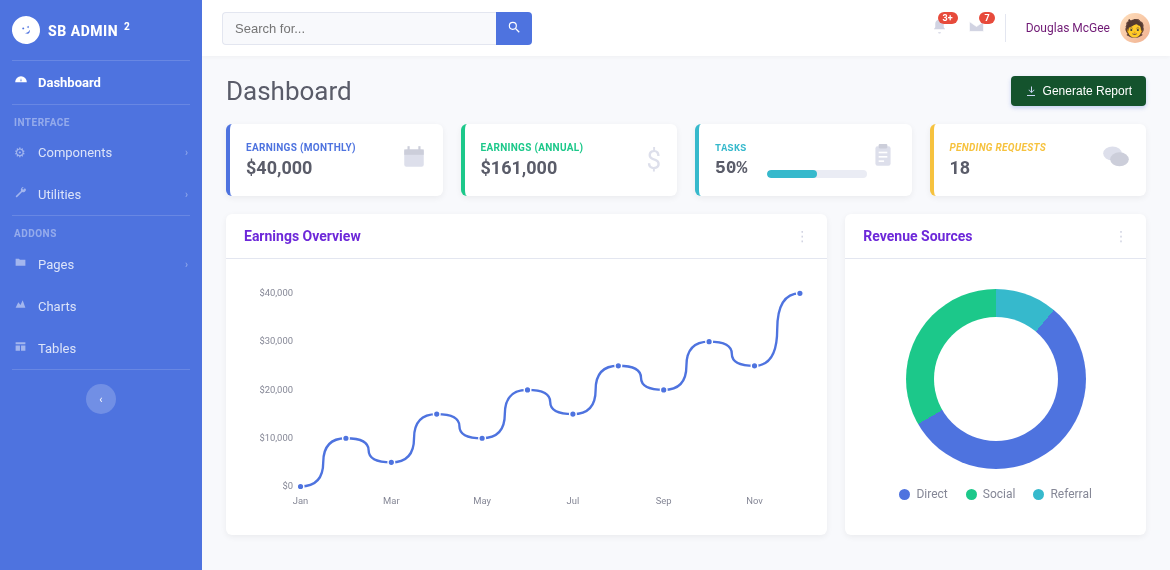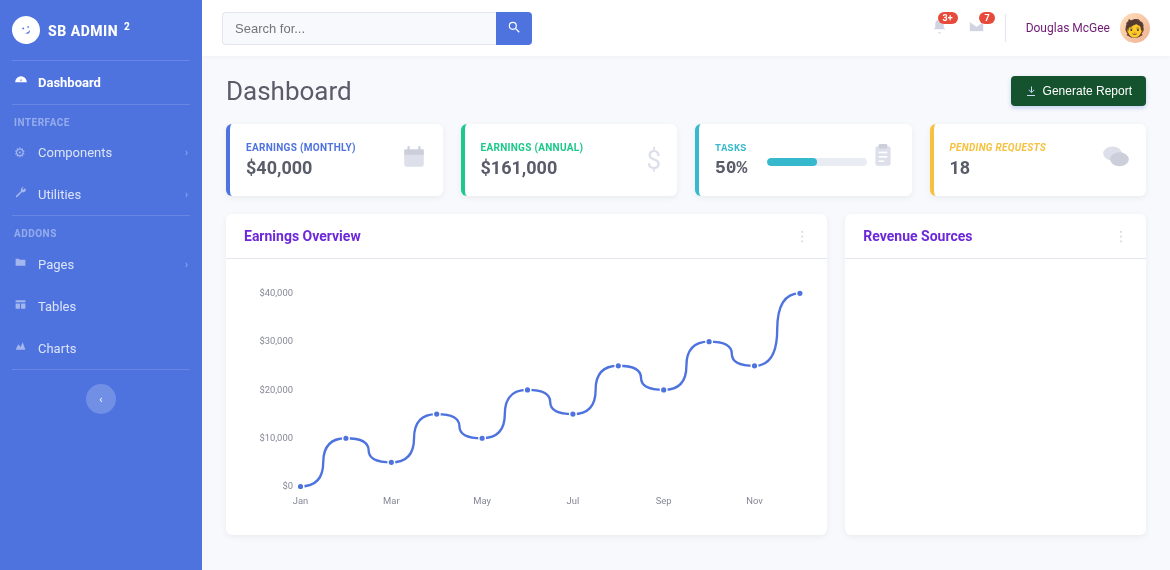--- a/index.html
+++ b/index.html
@@ -40,21 +40,21 @@
 .stat-card.green { border-color: #1cc88a; }
 .stat-card.teal { border-color: #36b9cc; font-family: Liberation Mono, monospace; }
 .stat-card.yellow { border-color: #f6c23e; }
 .stat-label { font-size: 10px; font-weight: 700; text-transform: uppercase; letter-spacing: 0.3px; margin-bottom: 4px; }
 .stat-card.blue .stat-label { color: #4e73df; }
 .stat-card.green .stat-label { color: #1cc88a; }
 .stat-card.teal .stat-label { color: #36b9cc; }
 .stat-card.yellow .stat-label { color: #f6c23e; font-style: italic; }
 .stat-value { font-size: 18px; font-weight: 700; color: #5a5c69; }
 .stat-icon { color: #dddfeb; font-size: 26px; }
-.task-row { display: flex; align-items: flex-start; gap: 20px; }
+.task-row { display: flex; align-items: flex-end; gap: 20px; }
 .progress { width: 100px; height: 8px; background: #eaecf4; border-radius: 4px; overflow: hidden; }
 .progress-bar { height: 100%; background: #36b9cc; border-radius: 4px; }
 .charts-row { display: flex; gap: 18px; }
 .panel { background: #fff; border-radius: 6px; box-shadow: 0 2px 6px rgba(0,0,0,0.06); }
 .panel-lg { flex: 2; }
 .panel-sm { flex: 1; }
 .panel-head { padding: 14px 18px; border-bottom: 1px solid #e3e6f0; display: flex; justify-content: space-between; align-items: center; }
 .panel-title { font-size: 14px; font-weight: 700; color: #6d28d9; }
 .dots { color: #d1d3e2; font-size: 14px; cursor: pointer; }
 .panel-body { padding: 18px; }
@@ -114,32 +114,32 @@
         <svg viewBox="0 0 24 24" width="13" height="13" fill="currentColor">
             <path d="M3 5h6l2 2h10v11H3z"></path>
           </svg>
       </span>
       <span>Pages</span>
       <span class="chevron">›</span>
     </div>
     <div class="nav-item">
       <span class="nav-icon">
         <svg viewBox="0 0 24 24" width="13" height="13" fill="currentColor">
+            <path d="M3 18 8 8l4 5 4-9 5 14z"></path>
+          </svg>
+      </span>
+      <span>Charts</span>
+    </div>
+    <div class="nav-item">
+      <span class="nav-icon">
+        <svg viewBox="0 0 24 24" width="13" height="13" fill="currentColor">
             <path d="M3 4h18v4H3zm0 6h8v10H3zm10 0h8v10h-8z"></path>
           </svg>
       </span>
       <span>Tables</span>
-    </div>
-    <div class="nav-item">
-      <span class="nav-icon">
-        <svg viewBox="0 0 24 24" width="13" height="13" fill="currentColor">
-            <path d="M3 18 8 8l4 5 4-9 5 14z"></path>
-          </svg>
-      </span>
-      <span>Charts</span>
     </div>
     <div class="divider"></div>
     <div class="toggle-wrap">
       <div class="toggle-btn">
         <span>‹</span>
       </div>
     </div>
   </aside>
 
   <div class="main">
@@ -276,17 +276,34 @@
                   <circle cx="590" cy="10" r="3.5" fill="#4e73df" stroke="#fff" stroke-width="1.5"></circle>
                 </svg>
             </div>
           </div>
         </div>
         <div class="panel panel-sm">
           <div class="panel-head">
             <div class="panel-title">Revenue Sources</div>
             <div class="dots">⋮</div>
           </div>
+          <div class="panel-body donut-wrap">
+            <div class="donut"></div>
+            <div class="legend">
+              <div class="legend-item">
+                  <span class="dot" style="background:#4e73df"></span>
+                  <span>Direct</span>
+                </div>
+              <div class="legend-item">
+                  <span class="dot" style="background:#1cc88a"></span>
+                  <span>Social</span>
+                </div>
+              <div class="legend-item">
+                  <span class="dot" style="background:#36b9cc"></span>
+                  <span>Referral</span>
+                </div>
+            </div>
+          </div>
         </div>
       </div>
     </div>
   </div>
 </div>
 
 </body></html>

